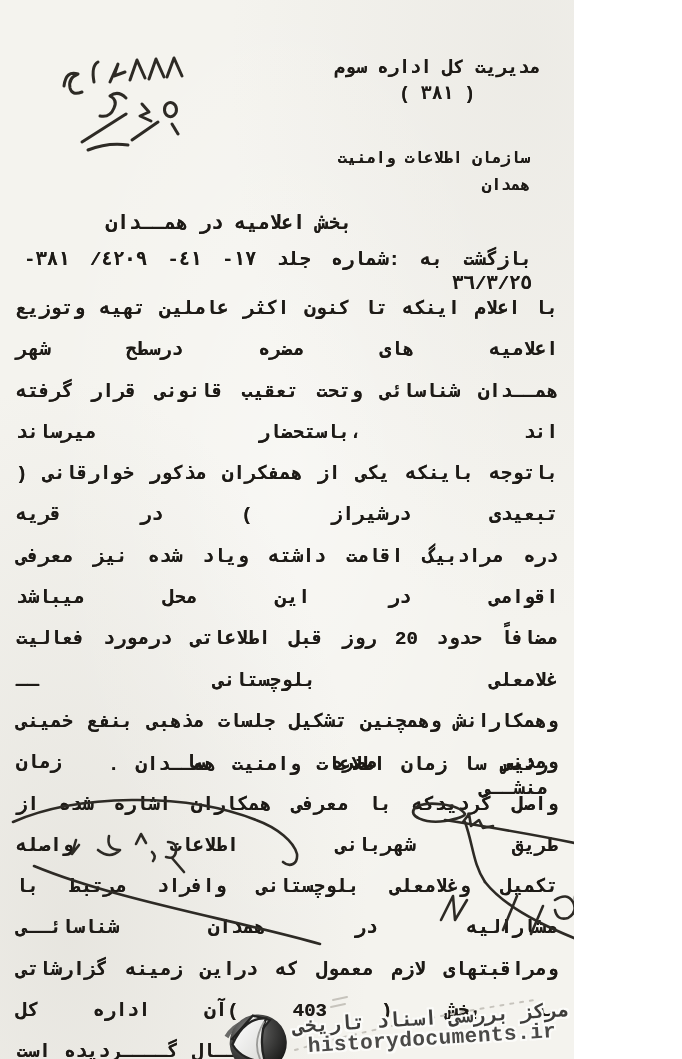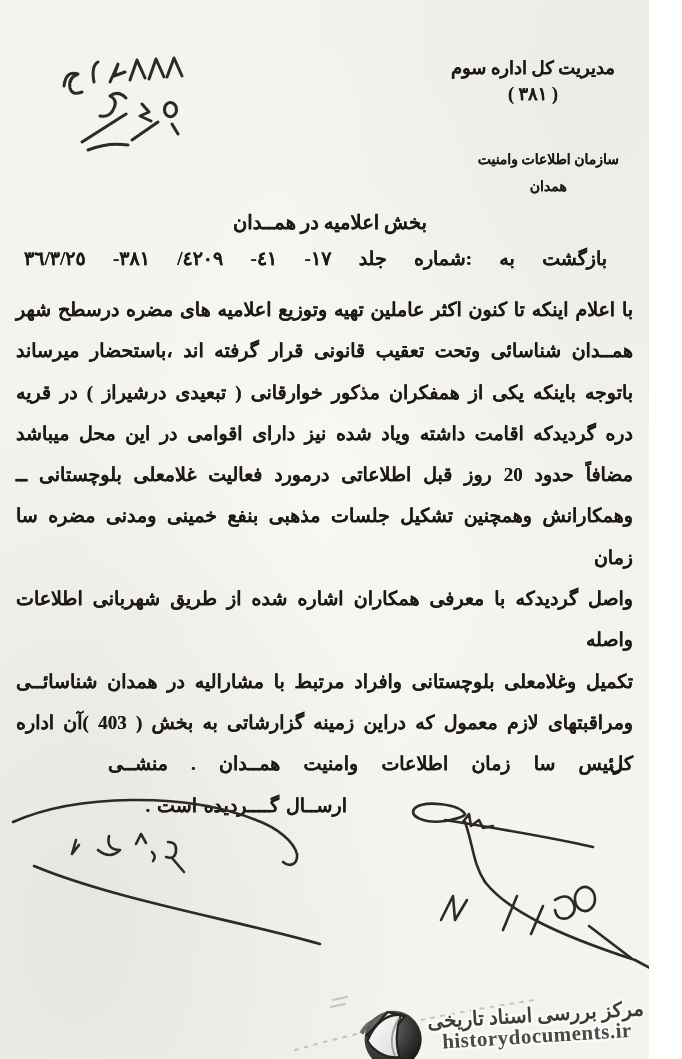--- a/index.html
+++ b/index.html
@@ -1,34 +1,34 @@
 <!DOCTYPE html>
 <html lang="fa"><head>
 <meta charset="utf-8">
 <style>
   html,body{margin:0;padding:0;}
   .page{
     position:relative;
-    width:649px;height:1059px;
+    width:574px;height:1059px;
     overflow:hidden;
-    font-family:Liberation Serif, serif;
+    font-family:Liberation Mono, monospace;
     direction:rtl;
     background:
       radial-gradient(ellipse at 12% 88%, rgba(185,181,172,.22), transparent 42%),
       radial-gradient(ellipse at 92% 6%, rgba(198,194,187,.16), transparent 40%),
       radial-gradient(ellipse at 50% 45%, rgba(255,255,255,.35), transparent 60%),
       #f4f3ee;
     color:#1d1a16;
   }
   .ink{ text-shadow:0 0 .6px rgba(29,26,22,.8); font-weight:bold; }
   .abs{ position:absolute; }
 
   .dept{ top:55px; right:34px; text-align:center; font-size:18px; line-height:26px; }
   .dept-code{ letter-spacing:4px; }
-  .org{ top:146px; right:30px; text-align:center; font-size:14px; line-height:27px; }
+  .org{ top:146px; right:44px; text-align:right; font-size:16px; line-height:27px; }
   .subject{ top:211px; right:222px; font-size:19.5px; }
   .refline{ top:247px; right:42px; left:24px; font-size:19px;
             text-align:justify; text-align-last:justify; }
 
   .body-block{ top:289px; right:16px; left:16px; }
   .bl{ font-size:19px; line-height:41.3px; text-align:justify; text-align-last:justify; word-spacing:2px; }
   .bl.last{ text-align:right; text-align-last:right; padding-right:286px; }
 
   .sig-line{ top:752px; right:26px; left:108px; font-size:19px;
              text-align:justify; text-align-last:justify; }
@@ -89,21 +89,21 @@
   </div>
 
   <div class="abs subject ink">بخش اعلامیه در همــدان</div>
 
   <div class="abs refline ink">بازگشت به :شماره جلد ١٧- ٤١- ٤٢٠٩/ ٣٨١- ٣٦/٣/٢٥</div>
 
   <div class="abs body-block">
     <div class="bl ink">با اعلام اینکه تا کنون اکثر عاملین تهیه وتوزیع اعلامیه های مضره درسطح شهر</div>
     <div class="bl ink">همــدان شناسائی وتحت تعقیب قانونی قرار گرفته اند ،باستحضار میرساند</div>
     <div class="bl ink">باتوجه باینکه یکی از همفکران مذکور خوارقانی ( تبعیدی درشیراز ) در قریه</div>
-    <div class="bl ink">دره گردیدکه اقامت داشته ویاد شده نیز دارای اقوامی در این محل میباشد</div>
+    <div class="bl ink">دره مرادبیگ اقامت داشته ویاد شده نیز معرفی اقوامی در این محل میباشد</div>
     <div class="bl ink">مضافاً حدود 20 روز قبل اطلاعاتی درمورد فعالیت غلامعلی بلوچستانی ــ</div>
     <div class="bl ink">وهمکارانش وهمچنین تشکیل جلسات مذهبی بنفع خمینی ومدنی مضره سا زمان</div>
     <div class="bl ink">واصل گردیدکه با معرفی همکاران اشاره شده از طریق شهربانی اطلاعات واصله</div>
     <div class="bl ink">تکمیل وغلامعلی بلوچستانی وافراد مرتبط با مشارالیه در همدان شناسائــی</div>
     <div class="bl ink">ومراقبتهای لازم معمول که دراین زمینه گزارشاتی به بخش ( 403 )آن اداره کل</div>
     <div class="bl ink last">ارســال گــــردیده است .</div>
   </div>
 
   <div class="abs sig-line ink">رئیس سا زمان اطلاعات وامنیت همــدان . منشــی</div>
 

